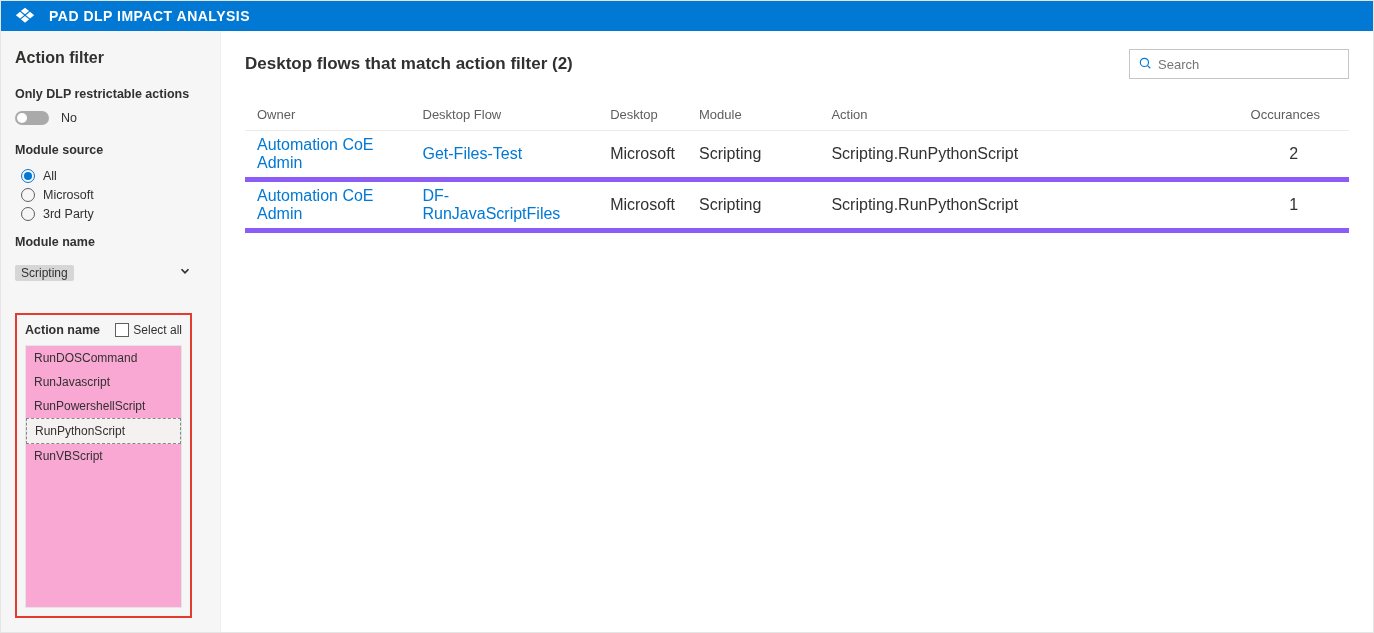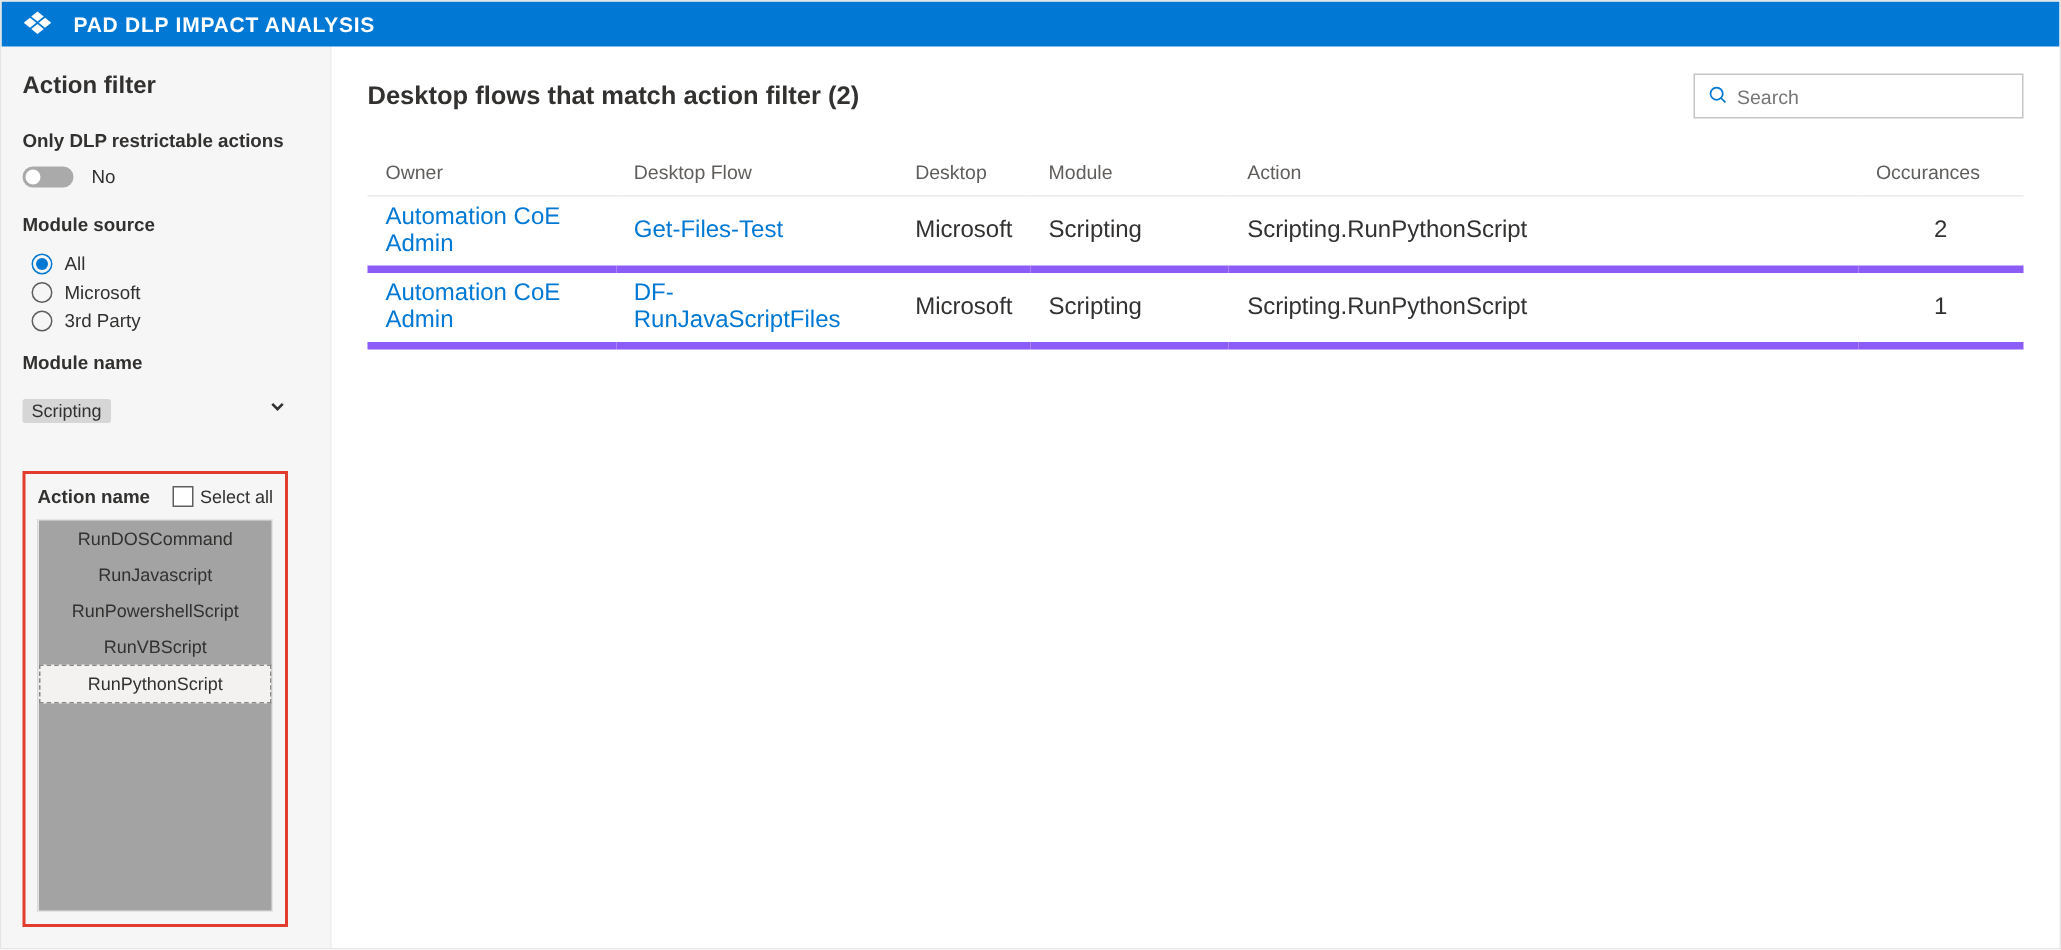--- a/index.html
+++ b/index.html
@@ -172,26 +172,25 @@
       font-size: 12px;
     }
     .checkbox {
       width: 14px;
       height: 14px;
       border: 1px solid #605e5c;
       background: #fff;
     }
     .listbox {
       border: 1px solid #e5e5e5;
-      background: #a3a3a3;
+      background: #f9a8d4;
       flex: 1;
       overflow: auto;
       display: flex;
       flex-direction: column;
-      text-align: center;
     }
     .listbox-item {
       padding: 5px 8px;
       font-size: 12px;
       color: #323130;
       cursor: pointer;
     }
     .listbox-item.selected {
       background: #f3f2f1;
       border: 1px dashed #888;
@@ -323,22 +322,22 @@
           <span class="action-name-title">Action name</span>
           <div class="selectall-wrap">
             <div class="checkbox"></div>
             <span>Select all</span>
           </div>
         </div>
         <div class="listbox" id="listbox">
             <div class="listbox-item">RunDOSCommand</div>
             <div class="listbox-item">RunJavascript</div>
             <div class="listbox-item">RunPowershellScript</div>
+            <div class="listbox-item selected">RunPythonScript</div>
             <div class="listbox-item">RunVBScript</div>
-            <div class="listbox-item selected">RunPythonScript</div>
           </div>
       </div>
     </div>
 
     <div class="main">
       <div class="main-header-row">
         <div class="main-title">Desktop flows that match action filter (2)</div>
         <div class="searchbox">
           <span class="search-icon">
             <svg width="14" height="14" viewBox="0 0 24 24" fill="none" stroke="#0078d4" stroke-width="2">

